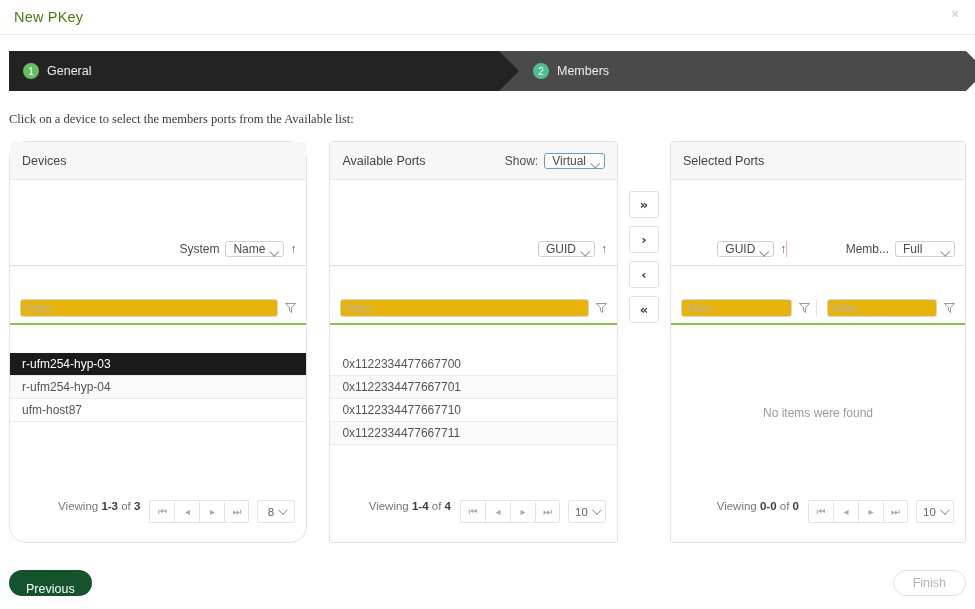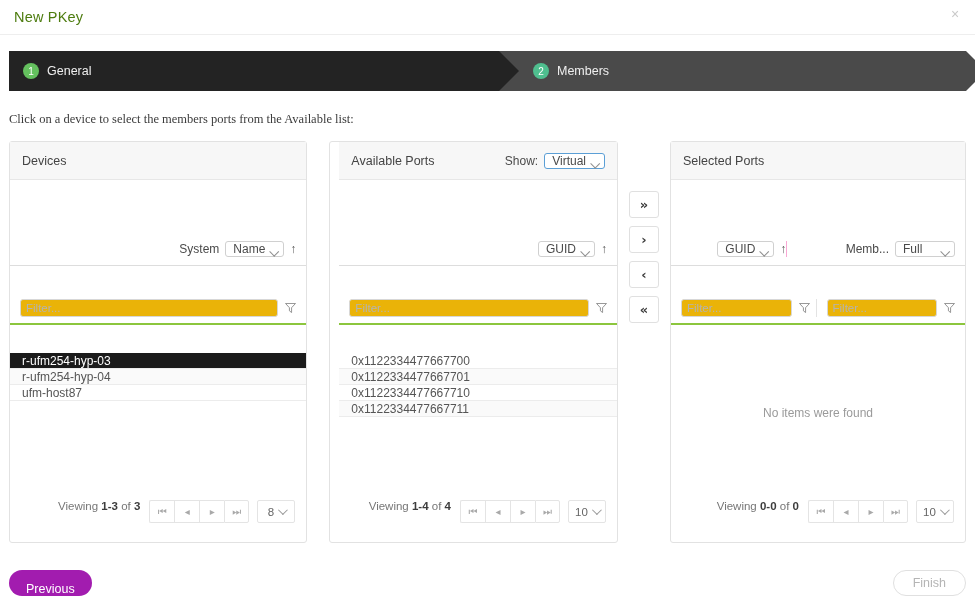--- a/index.html
+++ b/index.html
@@ -109,22 +109,22 @@
     height: 402px;
   }
 
   .panel {
     border: 1px solid #e2e2e2;
     border-radius: 3px;
     background: #ffffff;
     height: 402px;
     display: flex; flex-direction: column;
   }
-  .panel-devices  { width: 303px; }
-  .panel-available{ width: 293px; margin-left: 22px; padding-left: 9px; }
+  .panel-devices  { width: 303px; border-radius: 17px; }
+  .panel-available{ width: 293px; margin-left: 22px; }
   .panel-selected { width: 296px; }
 
   .panel-head {
     height: 38px;
     background: #f7f7f7;
     border-bottom: 1px solid #e7e7e7;
     display: flex; align-items: center; justify-content: space-between;
     padding: 0 12px;
     flex: 0 0 auto;
   }
@@ -214,21 +214,21 @@
     width: 11px; height: 10px; flex: 0 0 auto;
     cursor: pointer;
   }
 
   .rows {
     flex: 1 1 auto;
     overflow: hidden;
     min-height: 0;
   }
   .row {
-    height: 16px;
+    height: 23px;
     display: flex; align-items: center;
     padding: 0 10px 0 12px;
     font-size: 12px;
     color: #555555;
     border-bottom: 1px solid #ececec;
     cursor: pointer;
   }
   .row.alt { background: #fafafa; }
   .row.selected {
     background: #1b1b1b;
@@ -306,21 +306,21 @@
   
   .footer {
     position: absolute;
     left: 0; right: 0; bottom: 0;
     height: 52px;
     display: flex; align-items: center; justify-content: space-between;
     padding: 0 9px;
     background: #ffffff;
   }
   .btn-prev {
-    background: #a21caf;
+    background: #14532d;
     color: #ffffff;
     border: none;
     border-radius: 14px;
     height: 26px;
     padding: 12px 17px;
     font-size: 12.5px;
     cursor: pointer;
     font-family: "Liberation Sans", sans-serif;
   }
   .btn-finish {

